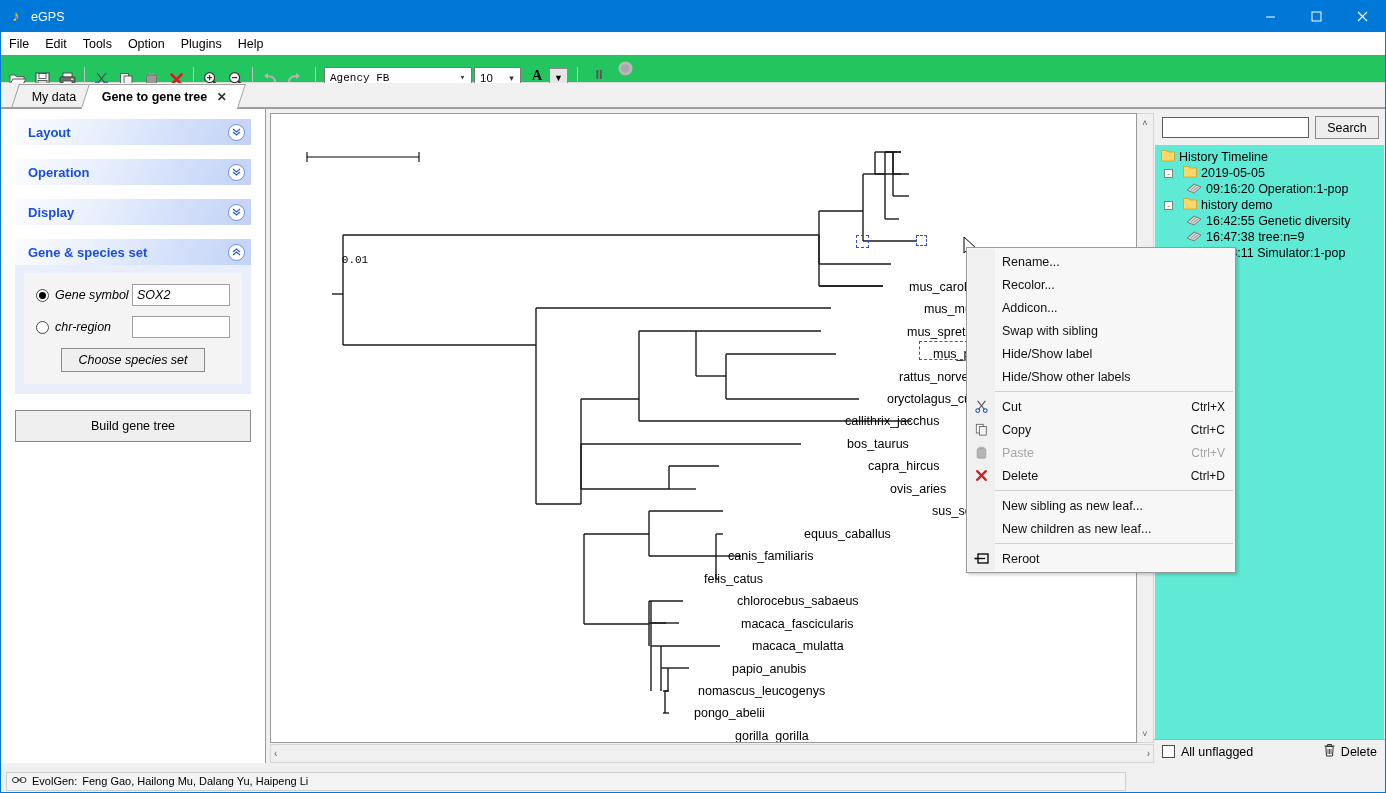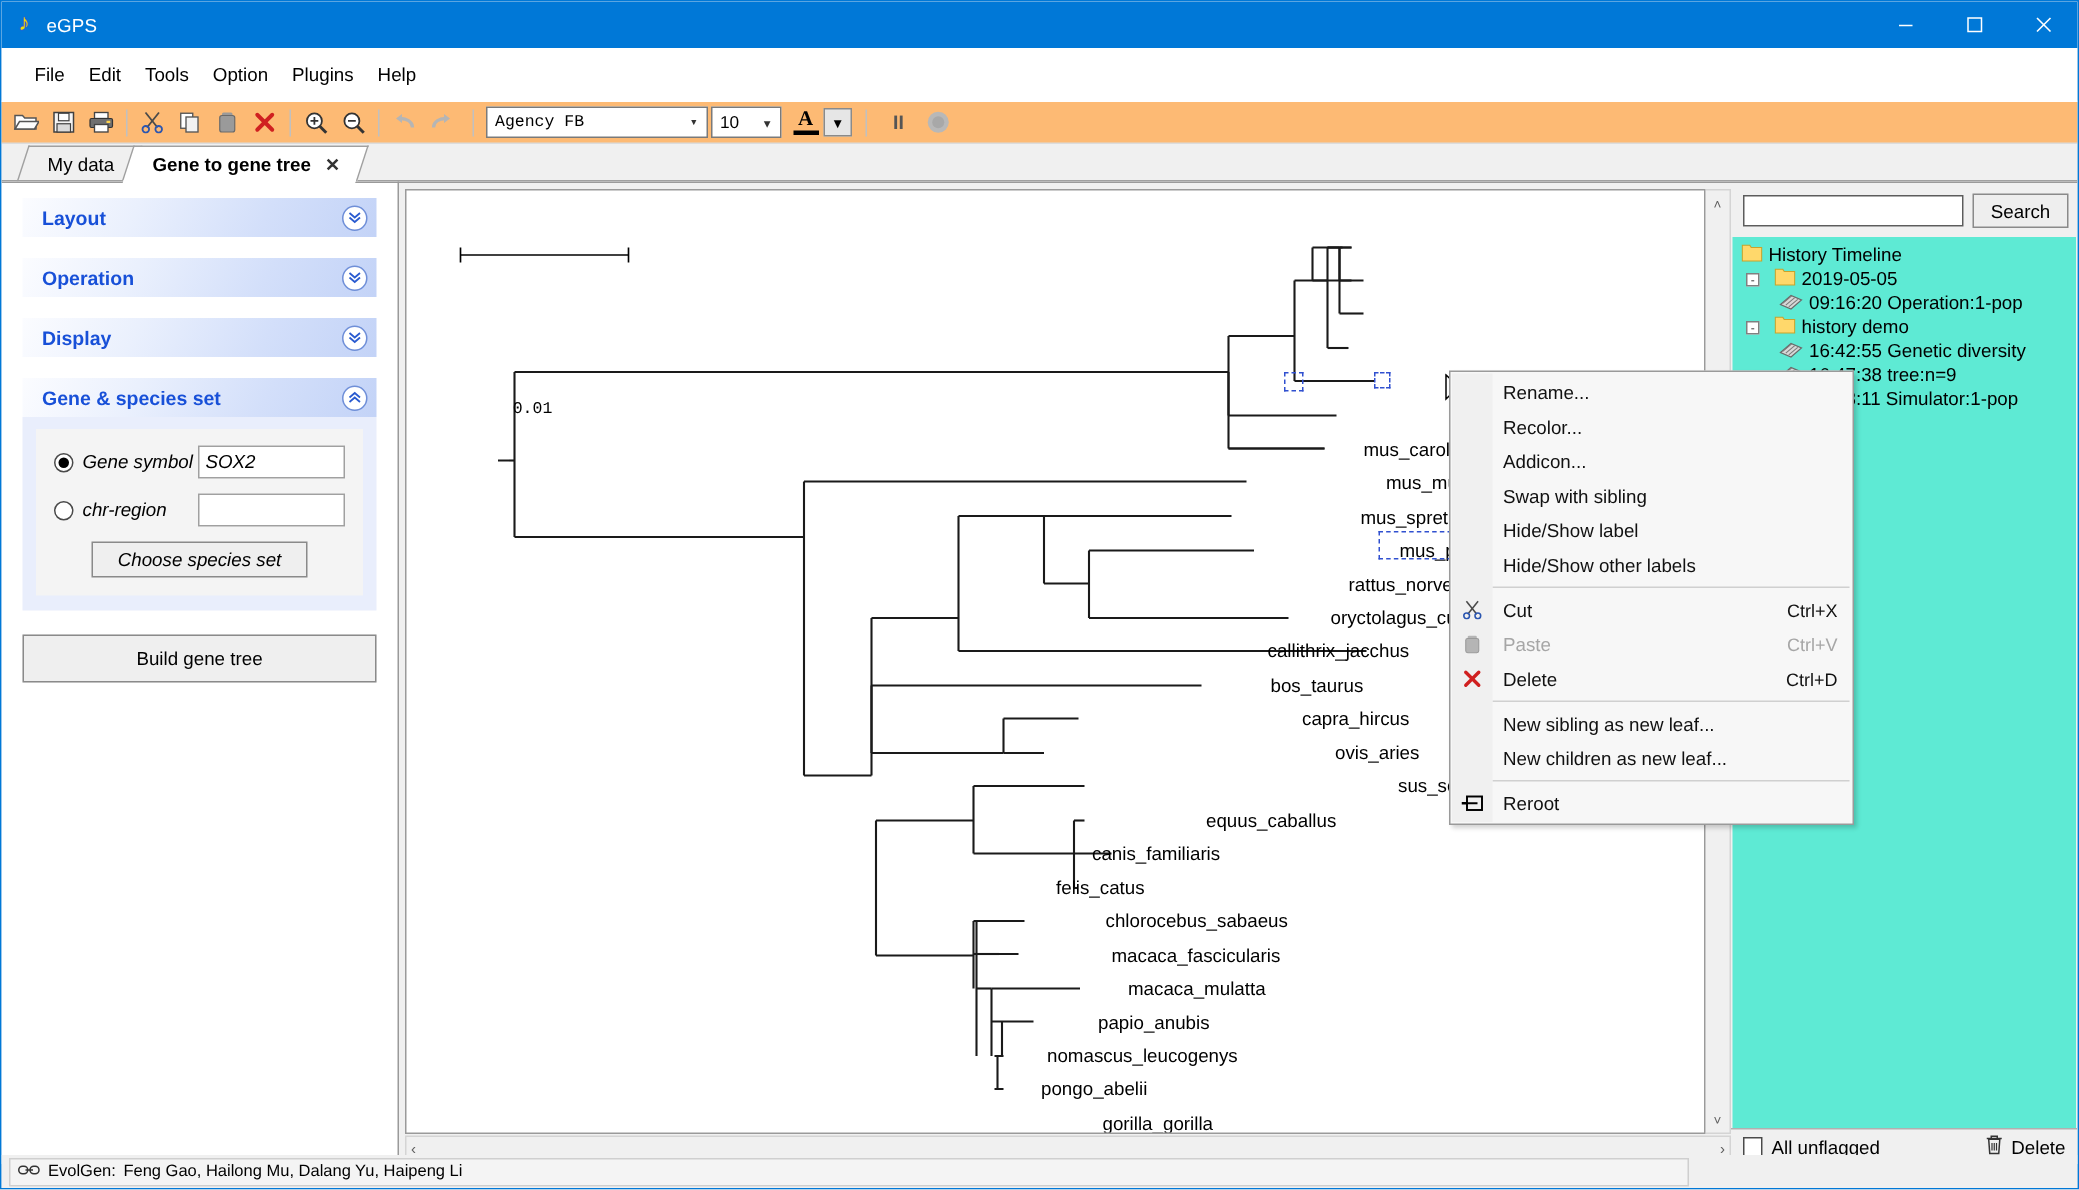--- a/index.html
+++ b/index.html
@@ -30,32 +30,32 @@
   .tb-title { font-size: 12.5px; flex: 1; letter-spacing: .1px; }
   .tb-btns { display: flex; height: 31px; }
   .tb-btn {
     width: 46px; height: 31px; display: flex;
     align-items: center; justify-content: center;
     font-size: 12px; color: #fff;
   }
 
   
   .menubar {
-    height: 36px; background: #fff; display: flex;
-    align-items: center; padding-left: 14px;
+    height: 23px; background: #fff; display: flex;
+    align-items: flex-end; padding-left: 0;
     border-bottom: 1px solid #fff;
   }
   .menuitem {
     font-size: 12.5px; color: #000; padding: 3px 8px; cursor: default;
   }
 
   
   .toolbar {
-    height: 28px; background: #fdba74; display: flex;
-    align-items: center; padding: 0 4px; gap: 0px;
+    height: 28px; background: #22c55e; display: flex;
+    padding: 12px 4px; gap: 0px;
     border-bottom: 1px solid #dcdcdc;
   }
   .tbtn {
     width: 25px; height: 24px; display: flex;
     align-items: center; justify-content: center;
   }
   .tsep { width: 1px; height: 18px; background: #c0c0c0; margin: 0 4px; }
   .combo {
     height: 21px; background: #fff; border: 1px solid #7a7a7a;
     display: flex; align-items: center; font-size: 11px;
@@ -795,20 +795,30 @@
           <line x1="3" y1="1" x2="11" y2="11" stroke="#4a4a4a" stroke-width="1.2"></line>
           <line x1="12" y1="1" x2="4" y2="11" stroke="#4a4a4a" stroke-width="1.2"></line>
           <circle cx="3.2" cy="12.2" r="2.2" fill="none" stroke="#2a55b0" stroke-width="1.2"></circle>
           <circle cx="11.8" cy="12.2" r="2.2" fill="none" stroke="#2a55b0" stroke-width="1.2"></circle>
         </svg>
       </span>
       <span class="lbl">Cut</span>
       <span class="acc">Ctrl+X</span>
     </div>
 
+    <div class="ctxitem">
+      <span class="ico">
+        <svg width="13" height="13" viewBox="0 0 15 15">
+          <rect x="1.5" y="1.5" width="8" height="10" fill="#fff" stroke="#555" stroke-width=".9"></rect>
+          <rect x="5" y="4" width="8" height="10" fill="#f2f2f2" stroke="#555" stroke-width=".9"></rect>
+        </svg>
+      </span>
+      <span class="lbl">Copy</span>
+      <span class="acc">Ctrl+C</span>
+    </div>
 
     <div class="ctxitem disabled">
       <span class="ico">
         <svg width="13" height="13" viewBox="0 0 15 15">
           <rect x="4" y="1" width="7" height="2.5" rx="1" fill="#b5b5b5"></rect>
           <rect x="2.5" y="3" width="10" height="11" rx="1.5" fill="#b5b5b5" stroke="#9a9a9a" stroke-width=".8"></rect>
         </svg>
       </span>
       <span class="lbl">Paste</span>
       <span class="acc">Ctrl+V</span>

